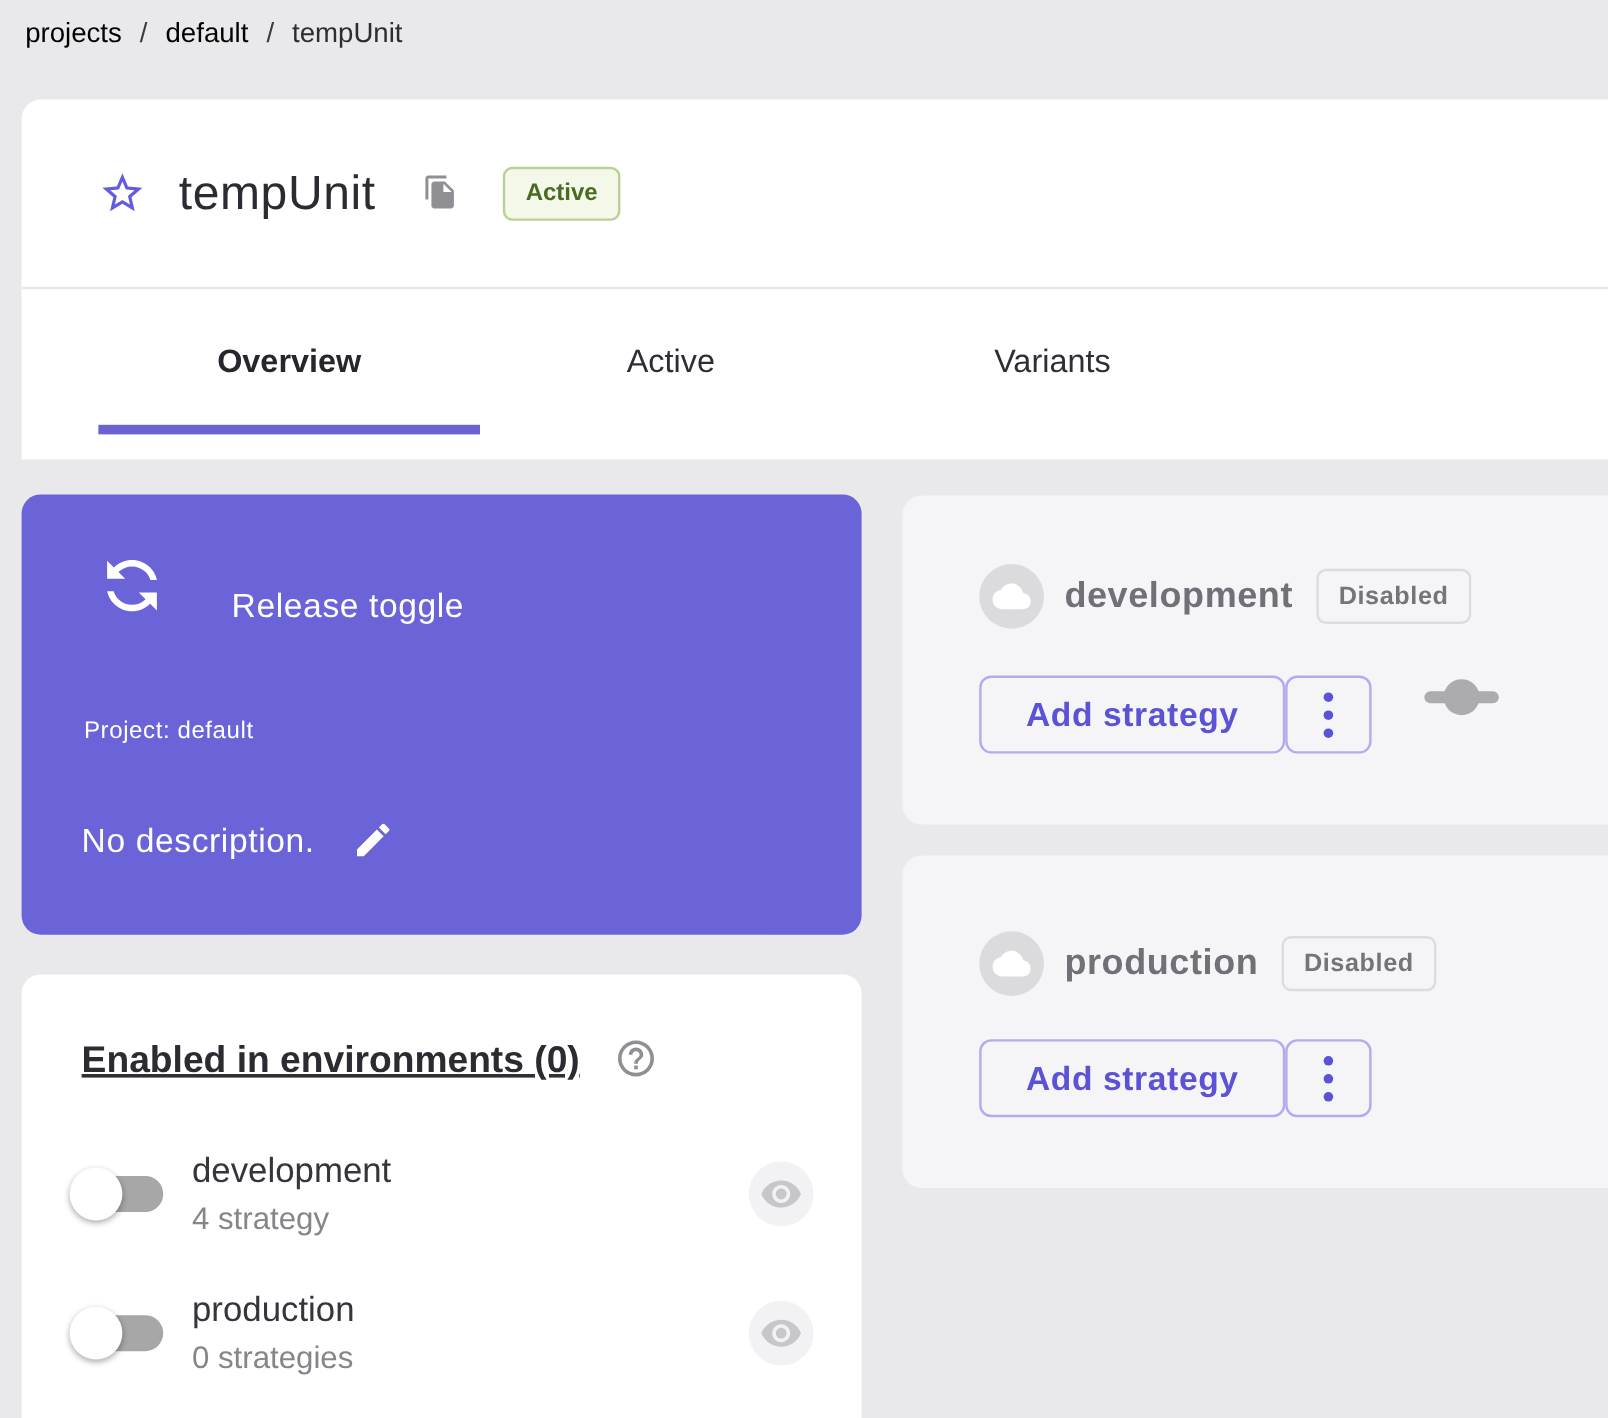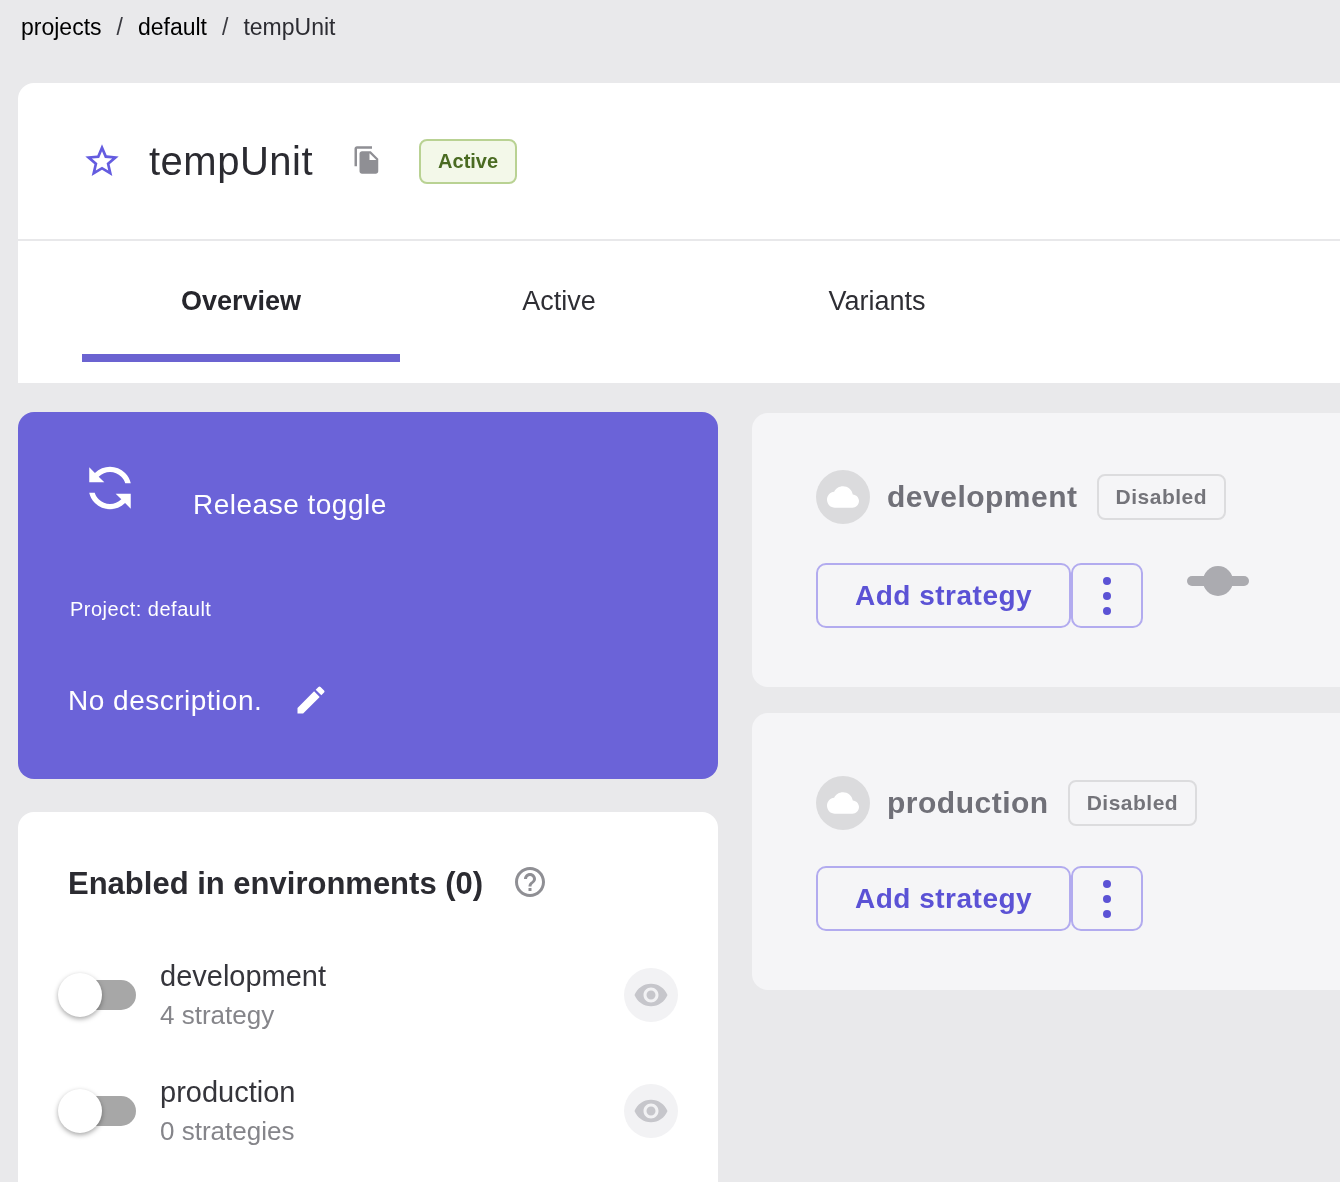--- a/index.html
+++ b/index.html
@@ -103,21 +103,21 @@
   }
   .kebab-btn i { width:8px; height:8px; border-radius:50%; background:#5b52d5; }
   .slider-icon { margin-left:42px; }
   .slider-icon svg { width:66px; height:36px; fill:#ababb0; }
 
   
   .enabled-panel {
     position:absolute; left:18px; top:812px; width:700px; height:370px;
     background:#ffffff; border-radius:16px 16px 0 0;
   }
-  .panel-heading-row { position:absolute; left:50px; top:52px; display:flex; align-items:flex-end; gap:28px; }
+  .panel-heading-row { position:absolute; left:50px; top:52px; display:flex; align-items:center; gap:28px;text-decoration:underline; }
   .panel-heading { font-size:31px; font-weight:700; color:#2b2b31; }
   .help-btn { width:38px; height:38px; border:none; background:none; cursor:pointer; padding:0; }
   .help-btn svg { width:36px; height:36px; fill:#8f8f94; }
   .env-row { position:absolute; left:40px; right:40px; height:92px; display:flex; align-items:center; }
   .env-row.r1 { top:137px; }
   .env-row.r2 { top:253px; }
   .switch { position:relative; width:78px; height:46px; cursor:pointer; flex:0 0 auto; }
   .switch .track { position:absolute; left:18px; top:8px; width:60px; height:30px; border-radius:15px; background:#a7a7a7; }
   .switch .thumb {
     position:absolute; left:0; top:1px; width:44px; height:44px; border-radius:50%;

